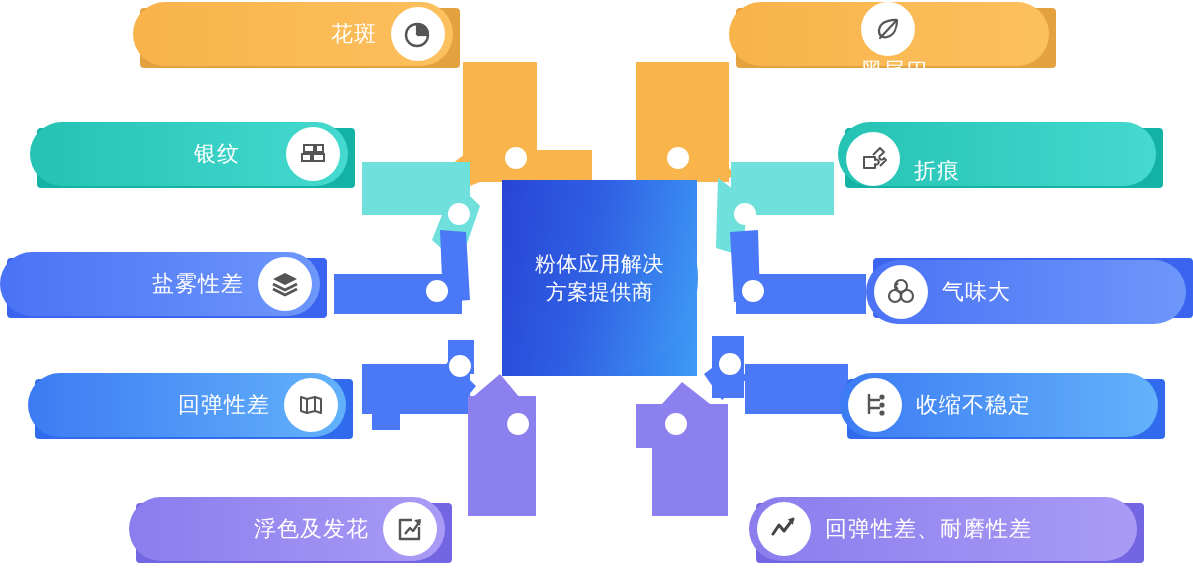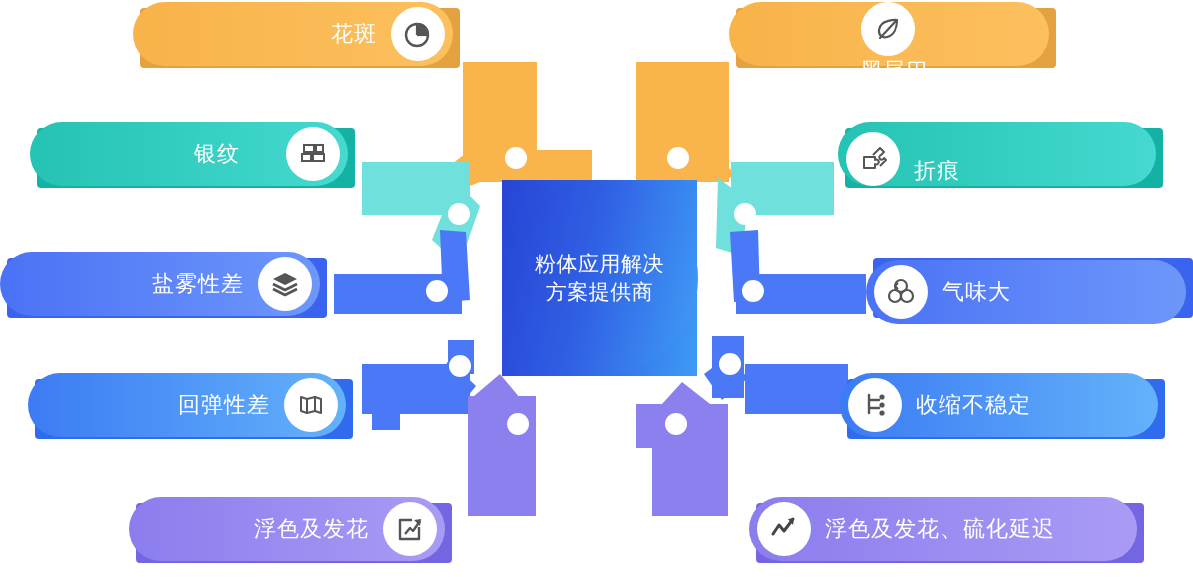--- a/index.html
+++ b/index.html
@@ -303,16 +303,16 @@
   </div>
 
   <div class="plate p-purple" style="left:756px;top:503px;width:388px;"></div>
   <div class="pill right t-purple" style="left:749px;top:497px;width:388px;">
     <span class="badge">
       <svg width="34" height="34" viewBox="0 0 34 34">
         <path d="M6,22 L12,13 L17,19 L26,7" fill="none" stroke="#444" stroke-width="3" stroke-linejoin="round" stroke-linecap="round"></path>
         <path d="M21,7 L27,6 L26,13 Z" fill="#444"></path>
       </svg>
     </span>
-    <span class="pill-label">浮色及发花、硫化延迟</span>
+    <span class="pill-label">回弹性差、耐磨性差</span>
   </div>
 
 </div>
 
 </body></html>

